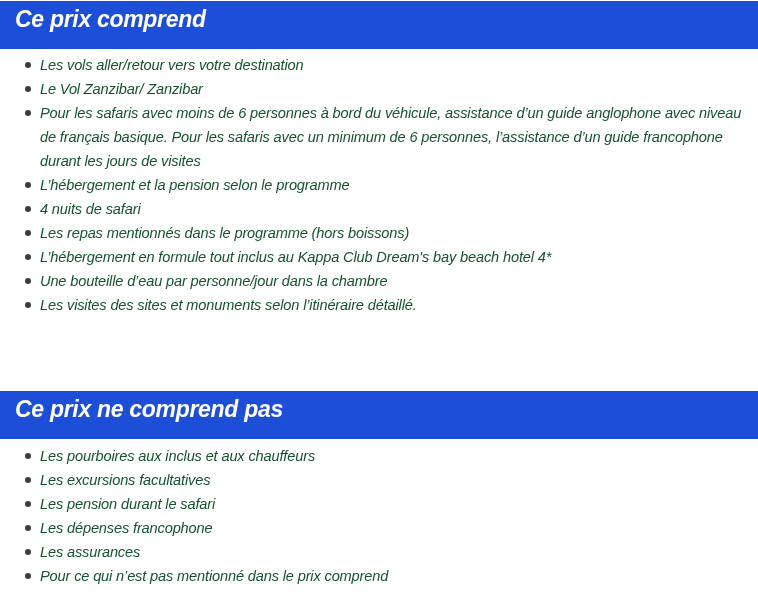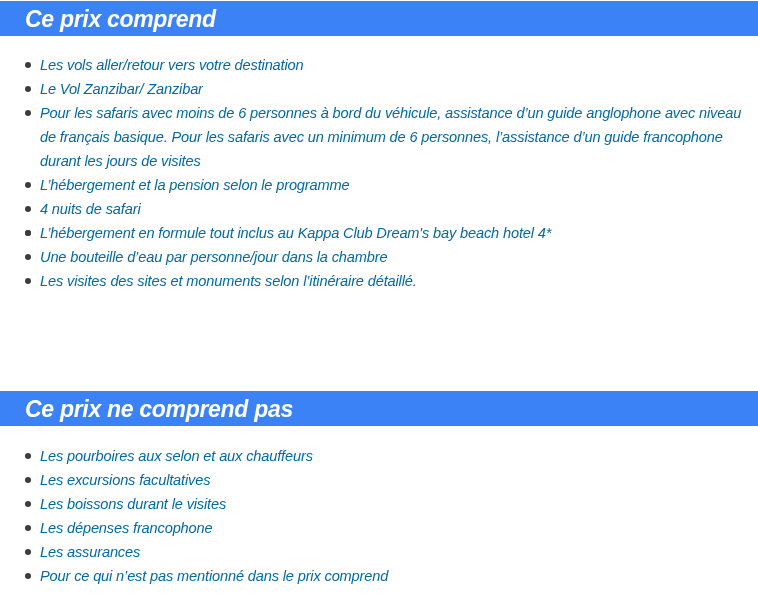--- a/index.html
+++ b/index.html
@@ -11,28 +11,28 @@
       width: 758px;
       height: 604px;
       overflow: hidden;
       font-family: "DejaVu Sans", "Liberation Sans", sans-serif;
       position: relative;
     }
     .section-header {
       position: absolute;
       left: 0;
       width: 758px;
-      height: 35px;
-      background: #3b82f6;
+      height: 48px;
+      background: #1d4ed8;
       color: #ffffff;
       font-style: italic;
       font-weight: bold;
       font-size: 23px;
       line-height: 36px;
-      padding-left: 25px;
+      padding-left: 15px;
       box-sizing: border-box;
       letter-spacing: -0.3px;
       font-family: "Liberation Sans", sans-serif;
     }
     #h1 { top: 1px; }
     #h2 { top: 391px; font-style: italic; }
     ul.items {
       position: absolute;
       left: 0;
       margin: 0;
@@ -42,21 +42,21 @@
     }
     #list1 { top: 53px; }
     #list2 { top: 444px; }
     ul.items li {
       position: relative;
       padding-left: 40px;
       padding-right: 2px;
       font-style: italic;
       font-size: 14.6px;
       line-height: 24px;
-      color: #0369a1;
+      color: #14532d;
       font-family: "Liberation Sans", sans-serif;
       letter-spacing: -0.15px;
     }
     ul.items li .bullet {
       position: absolute;
       left: 25px;
       top: 9px;
       width: 6px;
       height: 6px;
       border-radius: 50%;
@@ -67,28 +67,28 @@
 <body>
 
 <div id="h1" class="section-header">Ce prix comprend</div>
 
 <ul id="list1" class="items">
   <li><span class="bullet"></span><span>Les vols aller/retour vers votre destination</span></li>
   <li><span class="bullet"></span><span>Le Vol Zanzibar/ Zanzibar</span></li>
   <li><span class="bullet"></span><span>Pour les safaris avec moins de 6 personnes à bord du véhicule, assistance d’un guide anglophone avec niveau de français basique. Pour les safaris avec un minimum de 6 personnes, l’assistance d’un guide francophone durant les jours de visites</span></li>
   <li><span class="bullet"></span><span>L’hébergement et la pension selon le programme</span></li>
   <li><span class="bullet"></span><span>4 nuits de safari</span></li>
-  <li><span class="bullet"></span></li>
+  <li><span class="bullet"></span><span>Les repas mentionnés dans le programme (hors boissons)</span></li>
   <li><span class="bullet"></span><span>L’hébergement en formule tout inclus au Kappa Club Dream's bay beach hotel 4*</span></li>
   <li><span class="bullet"></span><span>Une bouteille d’eau par personne/jour dans la chambre</span></li>
   <li><span class="bullet"></span><span>Les visites des sites et monuments selon l’itinéraire détaillé.</span></li>
 </ul>
 
 <div id="h2" class="section-header">Ce prix ne comprend pas</div>
 
 <ul id="list2" class="items">
-  <li><span class="bullet"></span><span>Les pourboires aux selon et aux chauffeurs</span></li>
+  <li><span class="bullet"></span><span>Les pourboires aux inclus et aux chauffeurs</span></li>
   <li><span class="bullet"></span><span>Les excursions facultatives</span></li>
-  <li><span class="bullet"></span><span>Les boissons durant le visites</span></li>
+  <li><span class="bullet"></span><span>Les pension durant le safari</span></li>
   <li><span class="bullet"></span><span>Les dépenses francophone</span></li>
   <li><span class="bullet"></span><span>Les assurances</span></li>
   <li><span class="bullet"></span><span>Pour ce qui n’est pas mentionné dans le prix comprend</span></li>
 </ul>
 
 </body></html>

